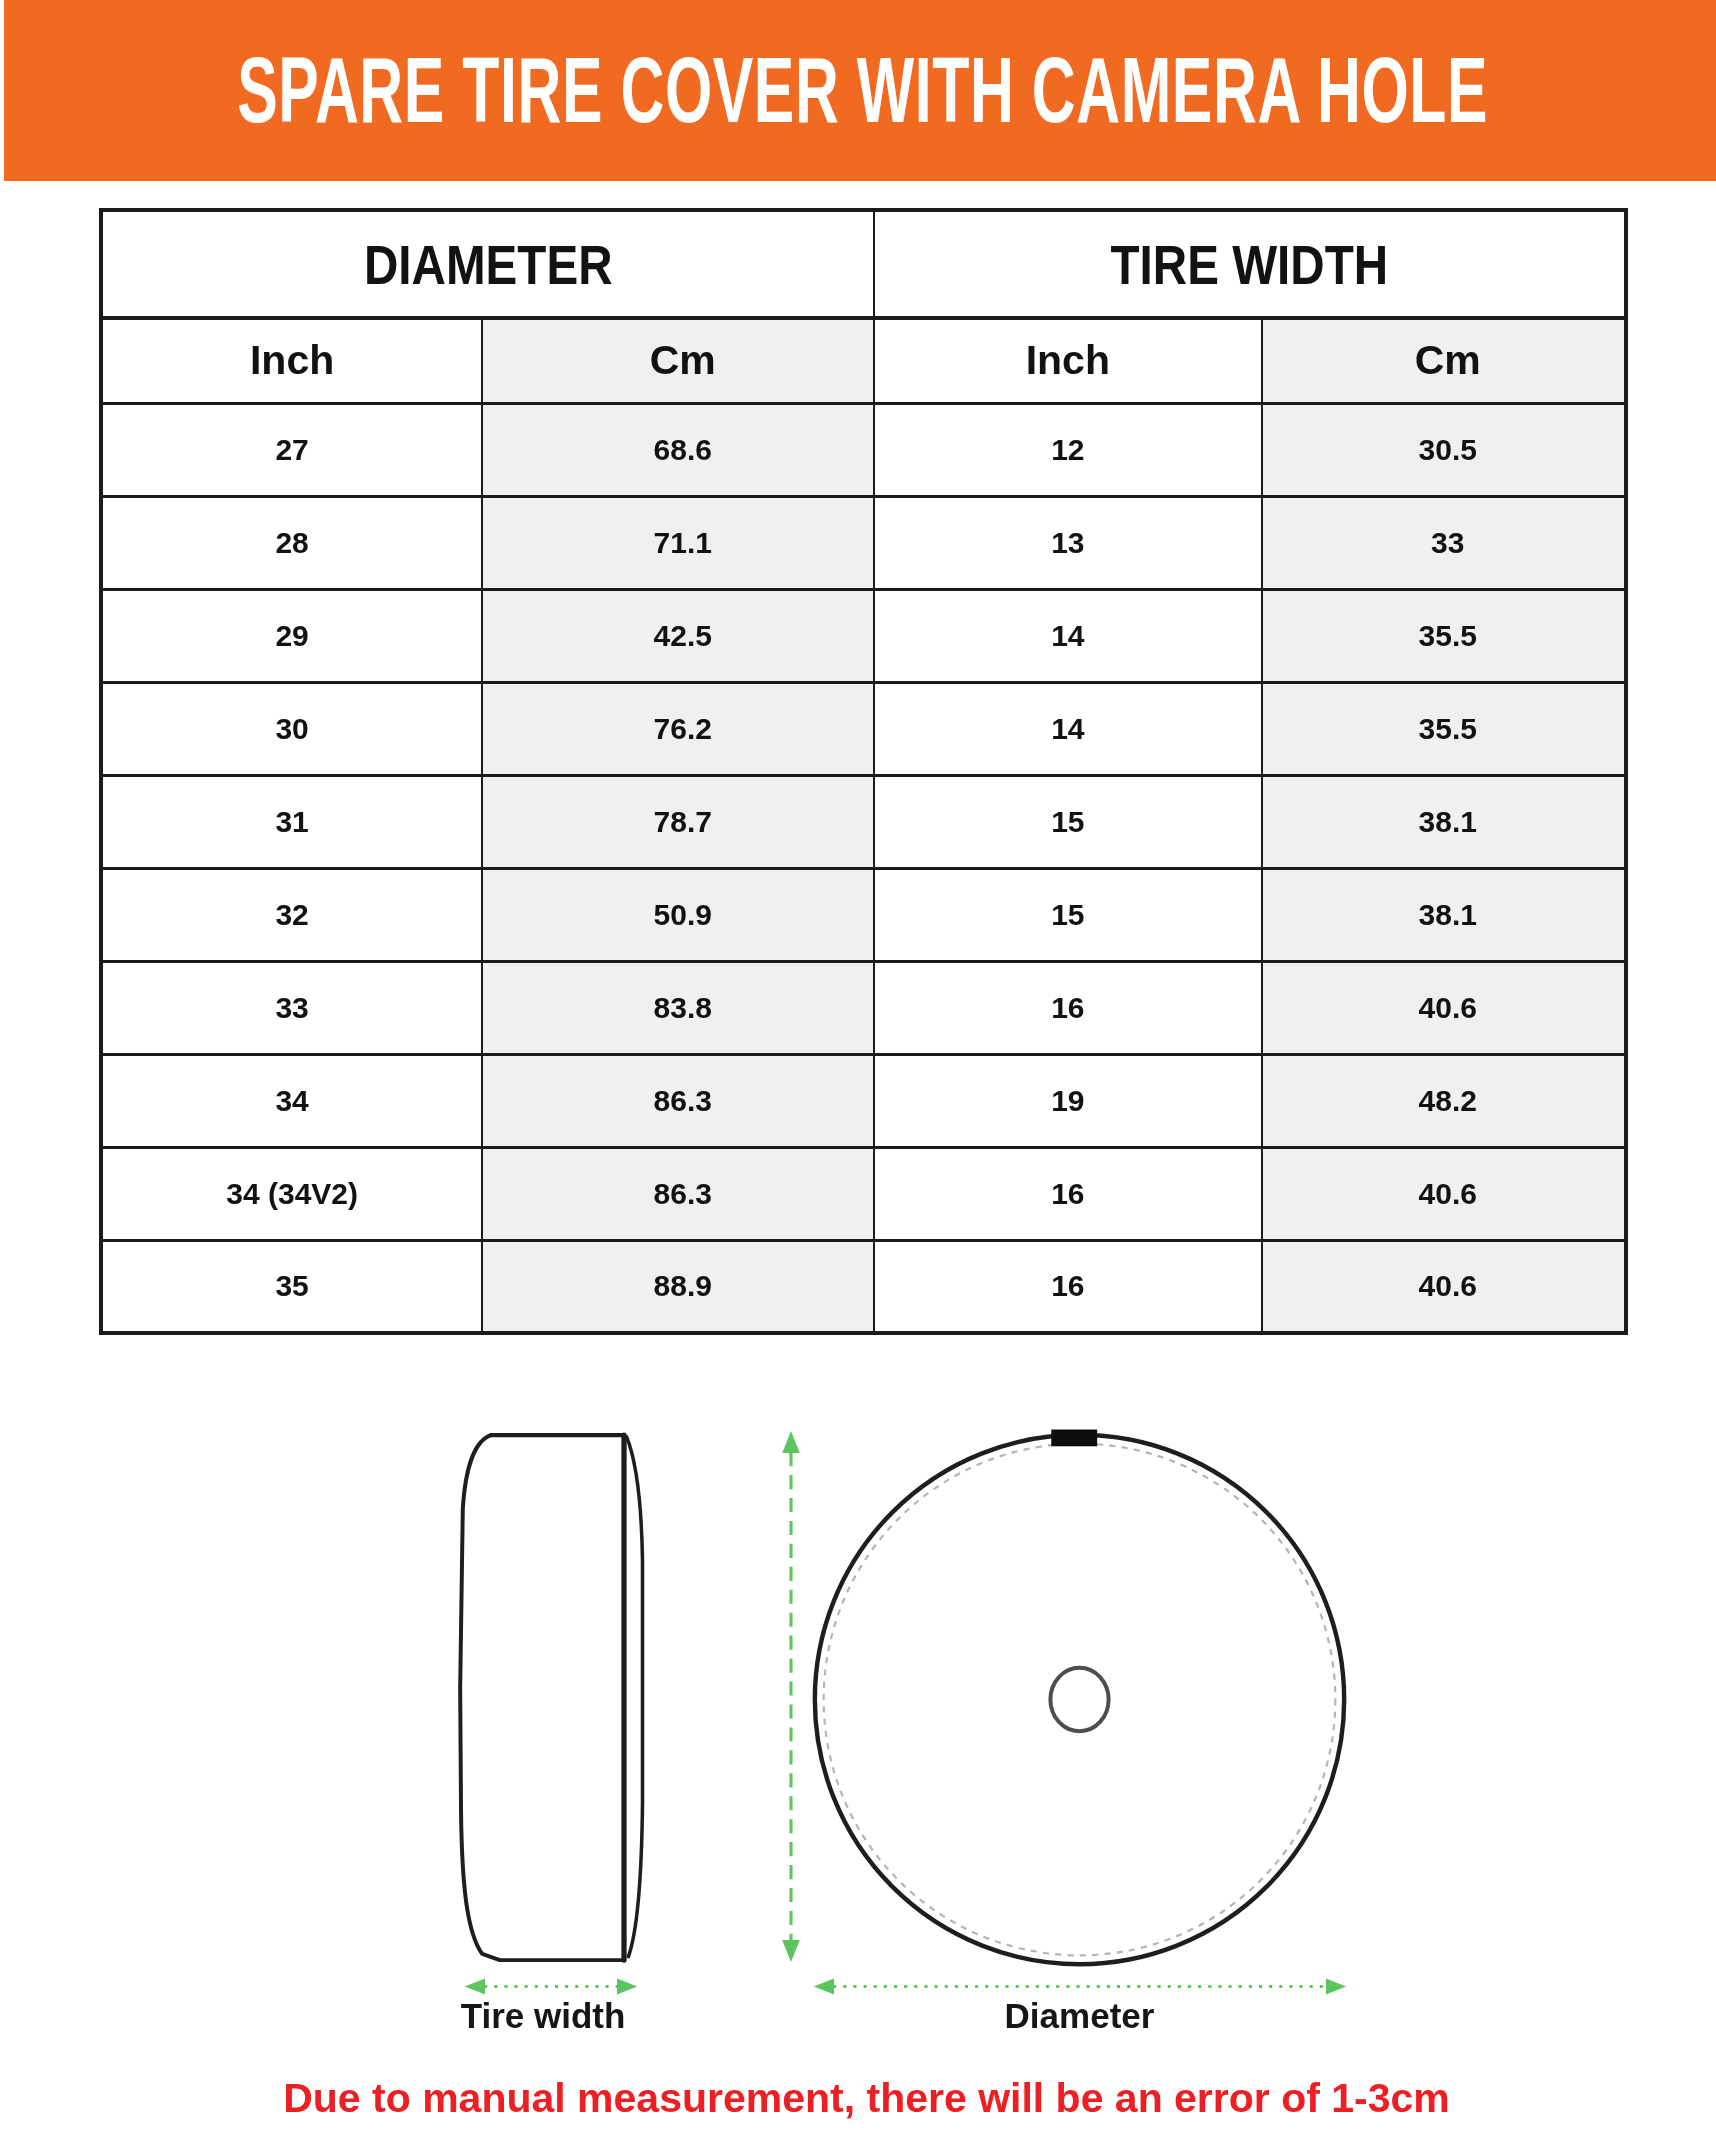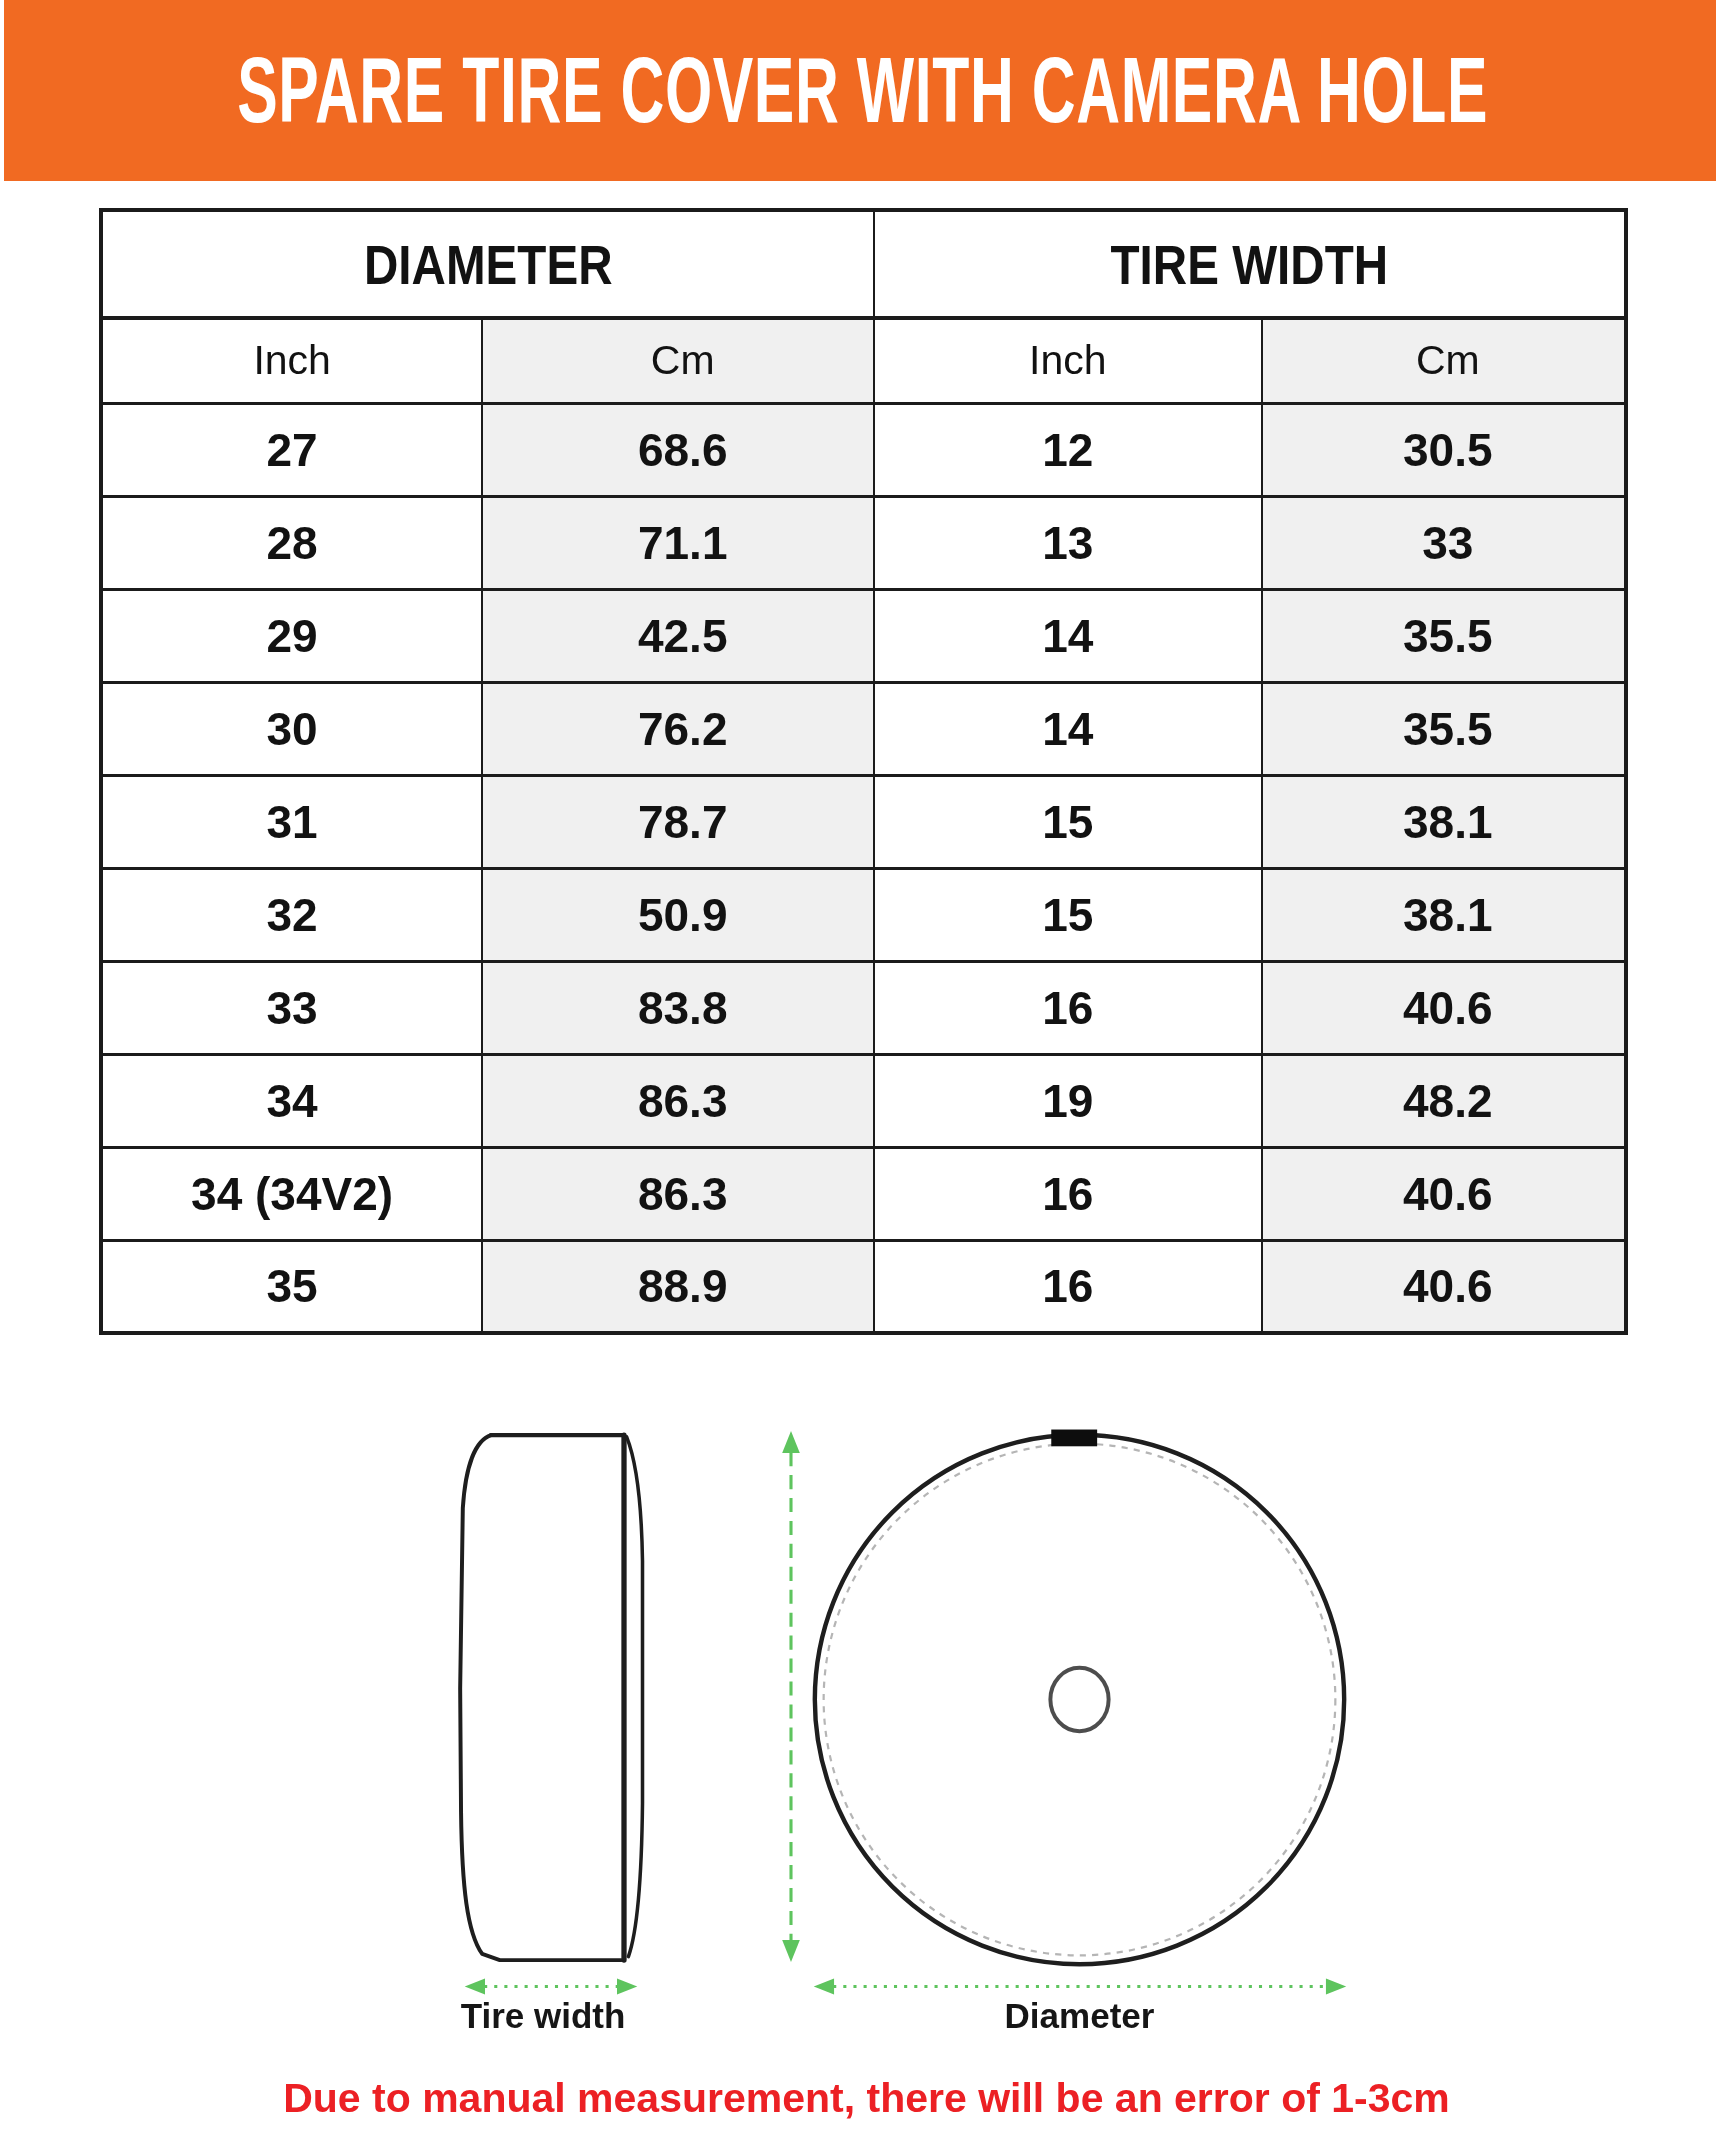--- a/index.html
+++ b/index.html
@@ -26,23 +26,23 @@
     border:4.4px solid #1b1b1b; background:#ffffff;
   }
   .size-table th, .size-table td {
     border:2.6px solid #1b1b1b; border-top-width:3.5px; border-bottom-width:3.5px;
     text-align:center; vertical-align:middle; color:#121212;
   }
   .size-table tr.group-row { height:108px; }
   .size-table tr.group-row th { font-size:56px; font-weight:700; border-bottom-width:4.4px; }
   .size-table tr.group-row th span { display:inline-block; transform:scaleX(0.85); white-space:nowrap; }
   .size-table tr.sub-row { height:85px; }
-  .size-table tr.sub-row th { font-size:41px; font-weight:400; }
+  .size-table tr.sub-row th { font-size:41px; font-weight:700; }
   .size-table tbody tr { height:93px; }
-  .size-table tbody td { font-size:46px; font-weight:700; white-space:nowrap; }
+  .size-table tbody td { font-size:30px; font-weight:700; white-space:nowrap; }
   .cm { background:#F0F0F0;padding-left:9px; }
 
   
   .diag-svg { position:absolute; }
   .diag-label {
     position:absolute; font-size:35px; font-weight:700; color:#161616; text-align:center;
   }
   .label-tire-width { left:446px; top:1996px; width:194px; }
   .label-diameter  { left:815px; top:1996px; width:529px; }
 

